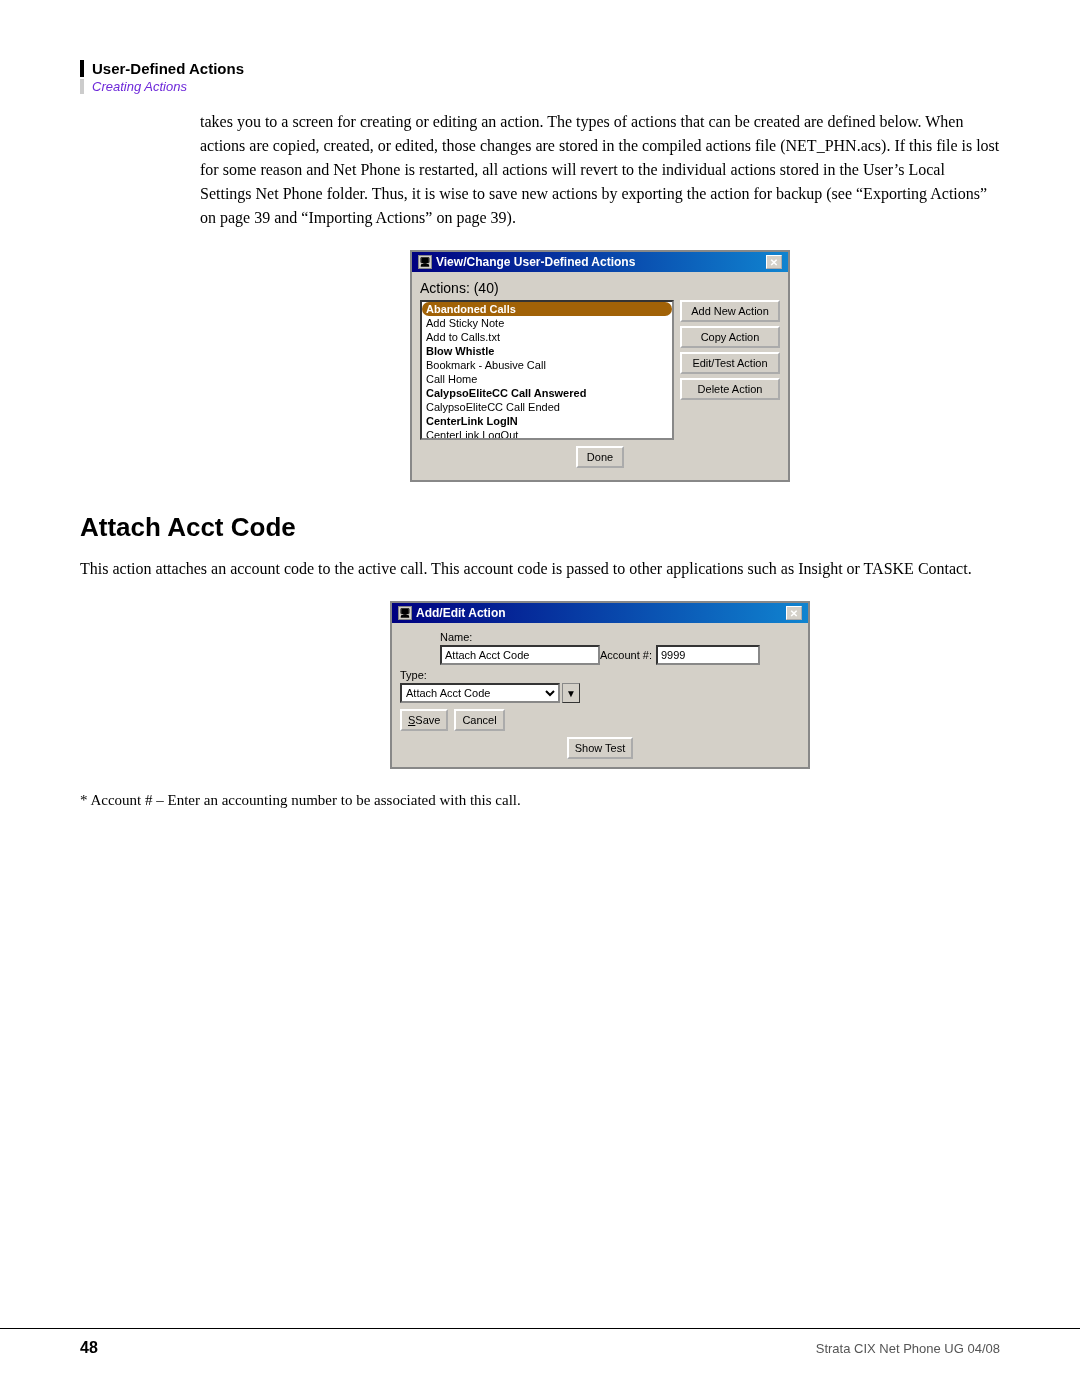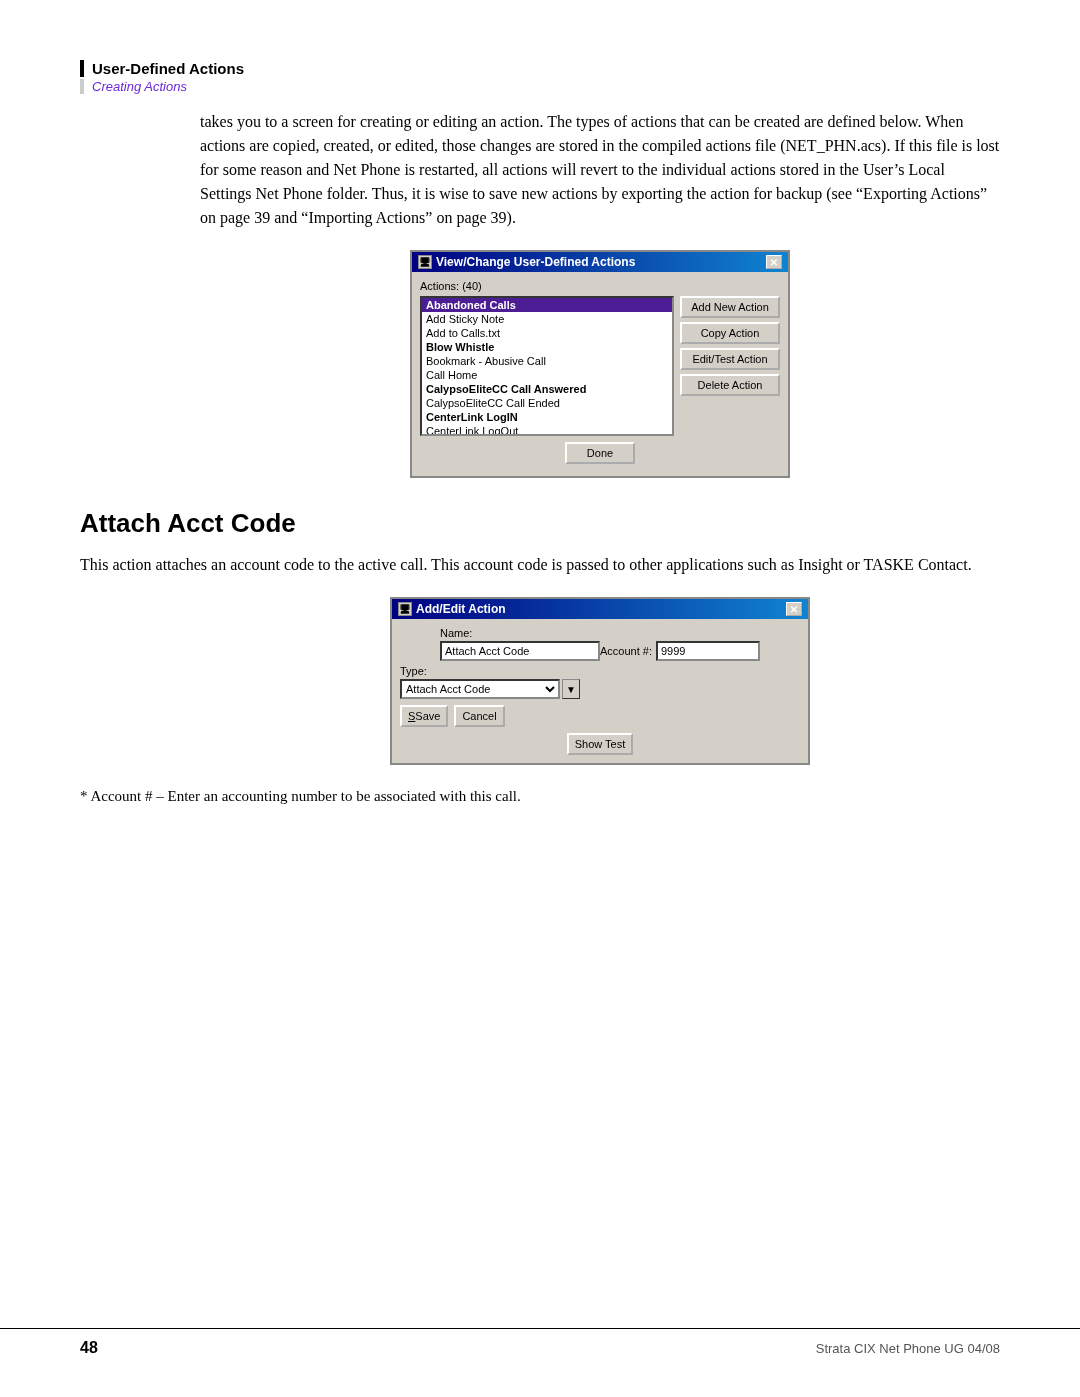--- a/index.html
+++ b/index.html
@@ -109,21 +109,21 @@
       cursor: pointer;
       font-weight: bold;
     }
 
     .dialog-body {
       padding: 8px;
     }
 
     
     .actions-count {
-      font-size: 11px;
+      font-size: 14px;
       margin-bottom: 4px;
     }
 
     .list-container {
       display: flex;
       gap: 6px;
     }
 
     .list-box {
       flex: 1;
@@ -134,22 +134,23 @@
     }
 
     .list-item {
       padding: 1px 4px;
       font-size: 11px;
       cursor: default;
       white-space: nowrap;
     }
 
     .list-item.selected {
-      background: #4c1d95;
+      background: #a16207;
       color: white;
+      border-radius: 7px;
     }
 
     .list-item.bold-item {
       font-weight: bold;
     }
 
     .action-buttons {
       display: flex;
       flex-direction: column;
       gap: 4px;
@@ -336,21 +337,21 @@
             <div class="list-item">CenterLink LogOut</div>
           </div>
           <div class="action-buttons">
             <button class="win-button">Add New Action</button>
             <button class="win-button">Copy Action</button>
             <button class="win-button">Edit/Test Action</button>
             <button class="win-button">Delete Action</button>
           </div>
         </div>
         <div class="dialog-footer">
-          <button class="win-button" style="width:70px;">Done</button>
+          <button class="win-button" style="width:48px;">Done</button>
         </div>
       </div>
     </div>
   </div>
 
   <div>
     <h2 class="section-heading">Attach Acct Code</h2>
     <p class="section-body-text">This action attaches an account code to the active call.  This account code is passed to other applications such as Insight or TASKE Contact.</p>
   </div>
 

